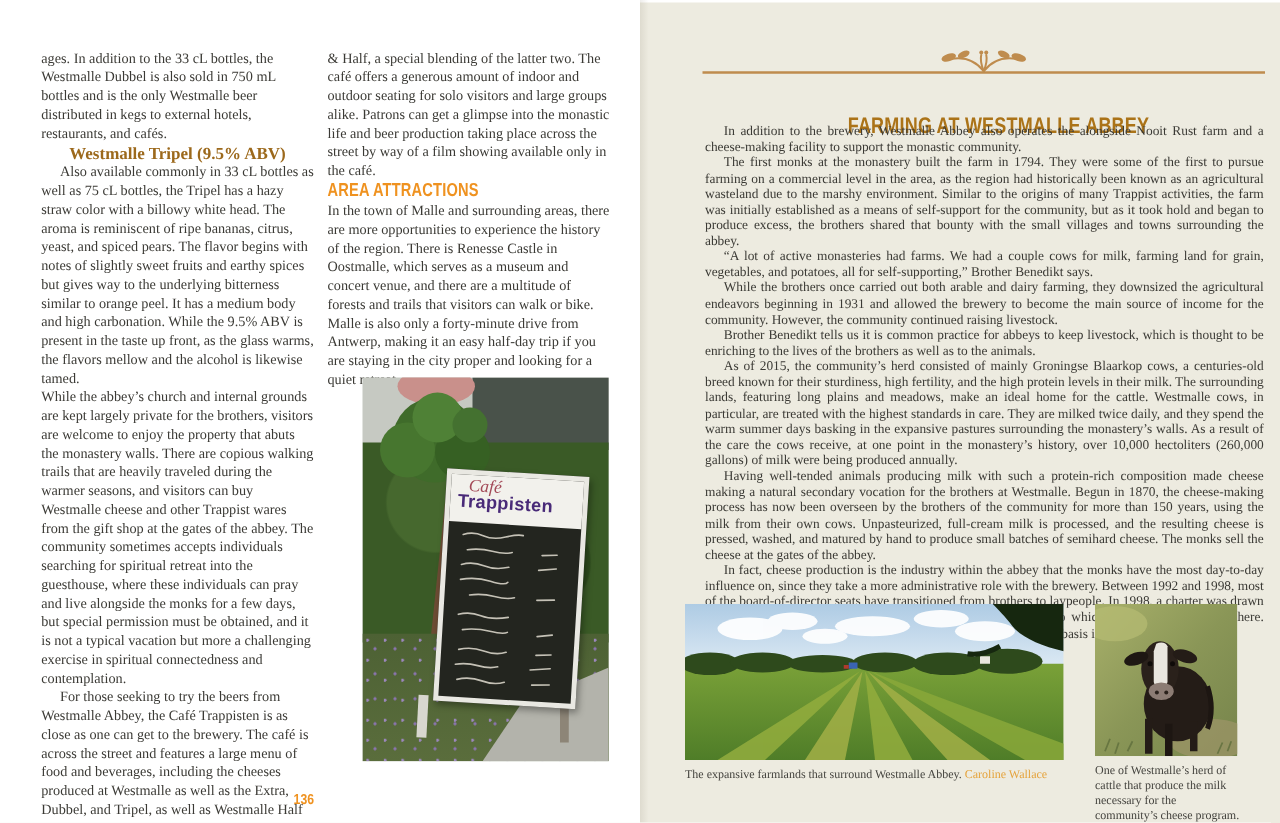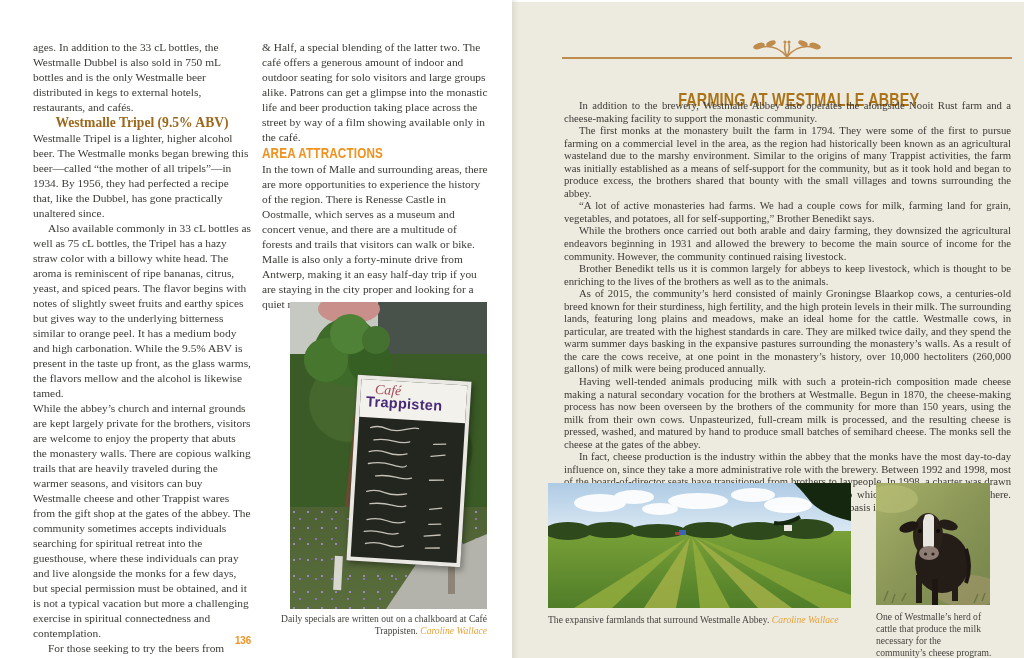--- a/index.html
+++ b/index.html
@@ -29,21 +29,21 @@
   .ornament{position:absolute;left:225px;top:33px;width:100px;height:26px;}
   .rhead{position:absolute;left:50px;top:76px;width:450px;text-align:center;margin:12px;}
   .rhead span{display:inline-block;transform:scaleX(.80);transform-origin:50% 50%;
            font-family:"Liberation Sans", sans-serif;font-weight:bold;font-size:18px;
            letter-spacing:.2px;color:#ab7318;white-space:nowrap;}
   .rtext{position:absolute;left:52px;top:97px;width:447px;font-size:10.7px;
          line-height:12.55px;text-align:justify;}
 
   
   .caption{font-size:9.6px;line-height:12px;color:#45443f;}
-  .credit{font-style:italic;color:#e5a33c;}
+  .credit{color:#e5a33c;}
   .cap-chalk{position:absolute;left:262px;top:611px;width:225px;text-align:right;}
   .cap-farm{position:absolute;left:36px;top:612px;width:302px;}
   .cap-cow{position:absolute;left:364px;top:609px;width:116px;}
   .pagenum{position:absolute;left:33px;top:628px;width:218px;text-align:right;}
   .pagenum span{display:inline-block;transform:scaleX(.85);transform-origin:100% 50%;
          font-family:"Liberation Sans", sans-serif;font-weight:bold;
          font-size:11.5px;color:#ef9220;}
 
   
   .photo{position:absolute;overflow:hidden;}
@@ -81,21 +81,20 @@
 </head>
 <body>
 
 <div class="spread">
 
   <div class="page page-left">
 
     <div class="col col1">
       <p>ages. In addition to the 33 cL bottles, the Westmalle Dubbel is also sold in 750 mL bottles and is the only Westmalle beer distributed in kegs to external hotels, restaurants, and cafés.</p>
       <p class="h-serif">Westmalle Tripel (9.5% ABV)</p>
-      <p>Westmalle Tripel is a lighter, higher alcohol beer. The Westmalle monks began brewing this beer—called “the mother of all tripels”—in 1934. By 1956, they had perfected a recipe that, like the Dubbel, has gone practically unaltered since.</p>
       <p class="indent">Also available commonly in 33 cL bottles as well as 75 cL bottles, the Tripel has a hazy straw color with a billowy white head. The aroma is reminiscent of ripe bananas, citrus, yeast, and spiced pears. The flavor begins with notes of slightly sweet fruits and earthy spices but gives way to the underlying bitterness similar to orange peel. It has a medium body and high carbonation. While the 9.5% ABV is present in the taste up front, as the glass warms, the flavors mellow and the alcohol is likewise tamed.</p>
       <p>While the abbey’s church and internal grounds are kept largely private for the brothers, visitors are welcome to enjoy the property that abuts the monastery walls. There are copious walking trails that are heavily traveled during the warmer seasons, and visitors can buy Westmalle cheese and other Trappist wares from the gift shop at the gates of the abbey. The community sometimes accepts individuals searching for spiritual retreat into the guesthouse, where these individuals can pray and live alongside the monks for a few days, but special permission must be obtained, and it is not a typical vacation but more a challenging exercise in spiritual connectedness and contemplation.</p>
       <p class="indent">For those seeking to try the beers from Westmalle Abbey, the Café Trappisten is as close as one can get to the brewery. The café is across the street and features a large menu of food and beverages, including the cheeses produced at Westmalle as well as the Extra, Dubbel, and Tripel, as well as Westmalle Half</p>
     </div>
 
     <div class="col col2">
       <p>&amp; Half, a special blending of the latter two. The café offers a generous amount of indoor and outdoor seating for solo visitors and large groups alike. Patrons can get a glimpse into the monastic life and beer production taking place across the street by way of a film showing available only in the café.</p>
       <p class="h-sans"><span>AREA ATTRACTIONS</span></p>
       <p>In the town of Malle and surrounding areas, there are more opportunities to experience the history of the region. There is Renesse Castle in Oostmalle, which serves as a museum and concert venue, and there are a multitude of forests and trails that visitors can walk or bike. Malle is also only a forty-minute drive from Antwerp, making it an easy half-day trip if you are staying in the city proper and looking for a quiet retreat.</p>
     </div>
@@ -131,23 +130,20 @@
             <path d="M10,72 q9,-3 18,0 t22,0"></path>
             <path d="M14,84 q11,-2 22,0 t14,0 M74,86 l12,-2"></path>
             <path d="M12,100 q10,-3 20,0 t18,0 M74,101 l12,-1"></path>
             <path d="M10,112 q9,-2 18,0 t16,0 M70,113 l16,-2"></path>
             <path d="M12,124 q10,-3 20,0 t18,0 M72,125 l14,-1"></path>
           </g>
         </svg>
       </div>
     </div>
 
-    <div class="caption cap-chalk">
-      <span>Daily specials are written out on a chalkboard at Café Trappisten. </span><span class="credit">Caroline Wallace</span>
-    </div>
 
     <div class="pagenum"><span>136</span></div>
   </div>
 
   <div class="page page-right">
 
     <svg class="ornament" viewBox="0 0 100 26">
       <g fill="none" stroke="#bf8c4e" stroke-width="1.6" stroke-linecap="round">
         <path d="M50,22 C44,14 36,10 24,12"></path>
         <path d="M50,22 C56,14 64,10 76,12"></path>
@@ -165,21 +161,21 @@
     </svg>
     <div class="rule"></div>
 
     <p class="rhead"><span>FARMING AT WESTMALLE ABBEY</span></p>
 
     <div class="rtext">
       <p class="indent">In addition to the brewery, Westmalle Abbey also operates the alongside Nooit Rust farm and a cheese-making facility to support the monastic community.</p>
       <p class="indent">The first monks at the monastery built the farm in 1794. They were some of the first to pursue farming on a commercial level in the area, as the region had historically been known as an agricultural wasteland due to the marshy environment. Similar to the origins of many Trappist activities, the farm was initially established as a means of self-support for the community, but as it took hold and began to produce excess, the brothers shared that bounty with the small villages and towns surrounding the abbey.</p>
       <p class="indent">“A lot of active monasteries had farms. We had a couple cows for milk, farming land for grain, vegetables, and potatoes, all for self-supporting,” Brother Benedikt says.</p>
       <p class="indent">While the brothers once carried out both arable and dairy farming, they downsized the agricultural endeavors beginning in 1931 and allowed the brewery to become the main source of income for the community. However, the community continued raising livestock.</p>
-      <p class="indent">Brother Benedikt tells us it is common largely for abbeys to keep livestock, which is thought to be enriching to the lives of the brothers as well as to the animals.</p>
+      <p class="indent">Brother Benedikt tells us it is common practice for abbeys to keep livestock, which is thought to be enriching to the lives of the brothers as well as to the animals.</p>
       <p class="indent">As of 2015, the community’s herd consisted of mainly Groningse Blaarkop cows, a centuries-old breed known for their sturdiness, high fertility, and the high protein levels in their milk. The surrounding lands, featuring long plains and meadows, make an ideal home for the cattle. Westmalle cows, in particular, are treated with the highest standards in care. They are milked twice daily, and they spend the warm summer days basking in the expansive pastures surrounding the monastery’s walls. As a result of the care the cows receive, at one point in the monastery’s history, over 10,000 hectoliters (260,000 gallons) of milk were being produced annually.</p>
       <p class="indent">Having well-tended animals producing milk with such a protein-rich composition made cheese making a natural secondary vocation for the brothers at Westmalle. Begun in 1870, the cheese-making process has now been overseen by the brothers of the community for more than 150 years, using the milk from their own cows. Unpasteurized, full-cream milk is processed, and the resulting cheese is pressed, washed, and matured by hand to produce small batches of semihard cheese. The monks sell the cheese at the gates of the abbey.</p>
       <p class="indent">In fact, cheese production is the industry within the abbey that the monks have the most day-to-day influence on, since they take a more administrative role with the brewery. Between 1992 and 1998, most of the board-of-director seats have transitioned from brothers to laypeople. In 1998, a charter was drawn up by the community outlining all standards and stipulations to which the brewery was to adhere. However, even today, a brother is still directly involved on a daily basis in the cheese factory.</p>
     </div>
 
     <div class="photo ph-farm">
       <svg viewBox="0 0 303 125" width="303" height="125">
         <defs>
           <linearGradient id="sky" x1="0" y1="0" x2="0" y2="1">
             <stop offset="0" stop-color="#aecbe4"></stop>

